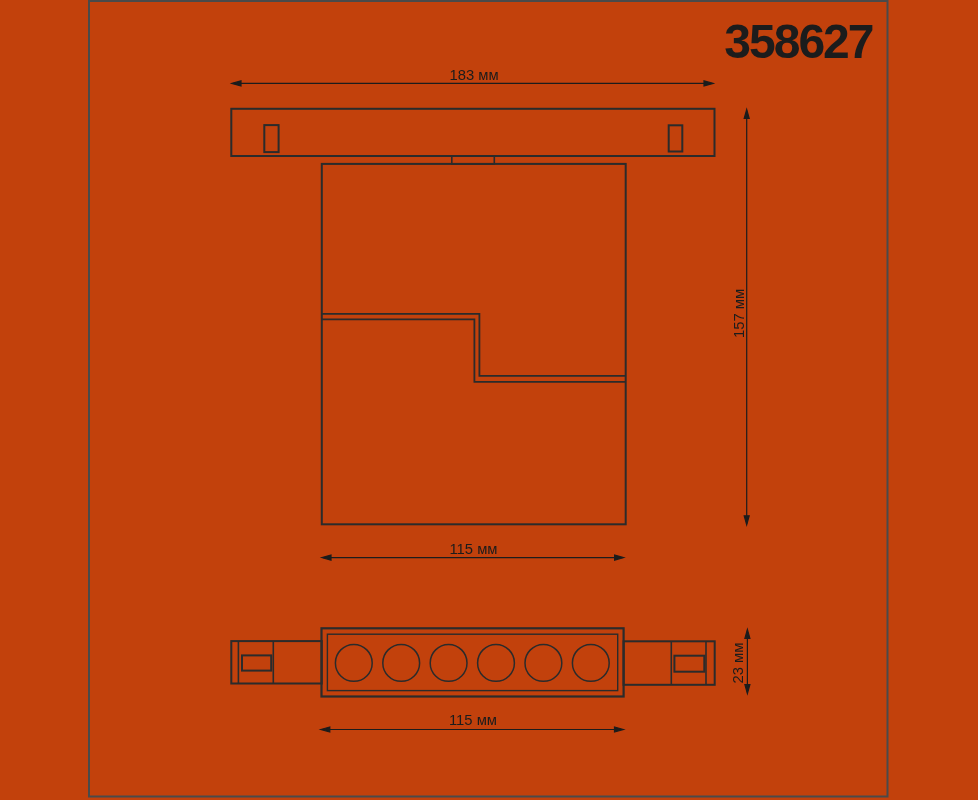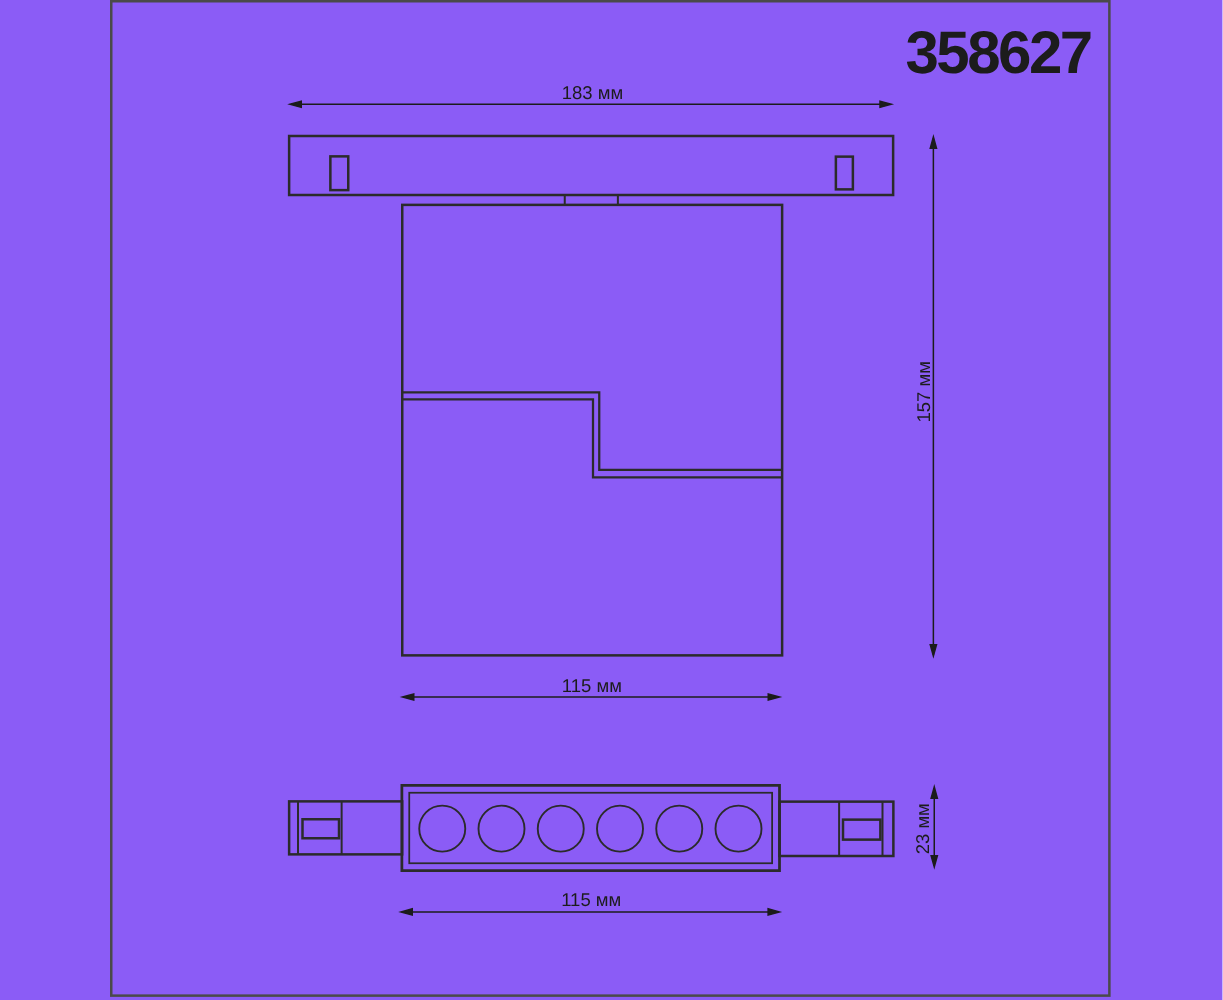--- a/index.html
+++ b/index.html
@@ -1,16 +1,16 @@
 <!DOCTYPE html>
 <html><head>
 <meta charset="utf-8">
 <style>
   html,body{margin:0;padding:0;background:#ffffff;}
-  .page{position:relative;width:978px;height:800px;background:#8b5cf6;overflow:hidden;}
+  .page{position:relative;width:978px;height:800px;background:#c2410c;overflow:hidden;}
   svg{position:absolute;left:0;top:0;}
   text{font-family:"Liberation Sans", sans-serif;fill:#1c1c1c;}
 </style>
 </head>
 <body>
 <div class="page">
 <svg width="978" height="800" viewBox="0 0 978 800">
 
   <rect x="89" y="1" width="798.5" height="795.5" fill="none" stroke="#4a4a4a" stroke-width="2"></rect>
 

